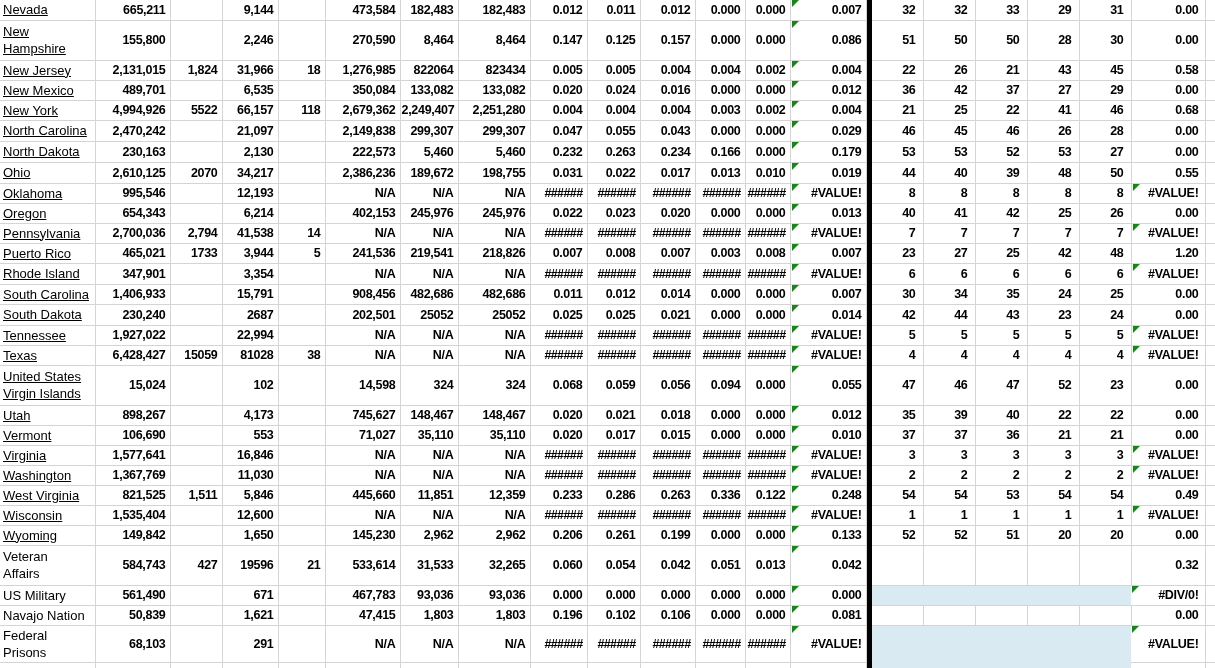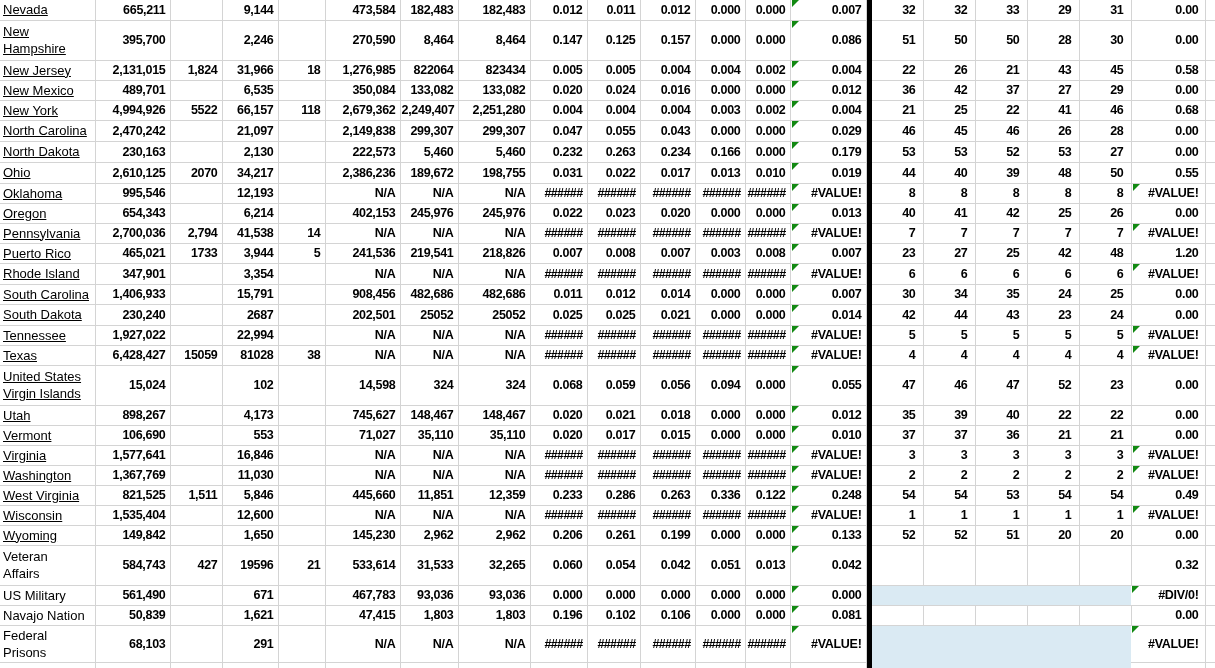--- a/index.html
+++ b/index.html
@@ -73,21 +73,21 @@
           <td class="num rank">32</td>
           <td class="num rank">33</td>
           <td class="num rank">29</td>
           <td class="num rank">31</td>
           <td class="num last">0.00</td>
           <td class="stub"></td>
         </tr>
         <tr style="height: 40px;">
           <td class="name-cell"><span class="u">New
 Hampshire</span></td>
-          <td class="num">395,700</td>
+          <td class="num">155,800</td>
           <td class="num"></td>
           <td class="num">2,246</td>
           <td class="num"></td>
           <td class="num">270,590</td>
           <td class="num">8,464</td>
           <td class="num">8,464</td>
           <td class="num">0.147</td>
           <td class="num">0.125</td>
           <td class="num">0.157</td>
           <td class="num">0.000</td>

